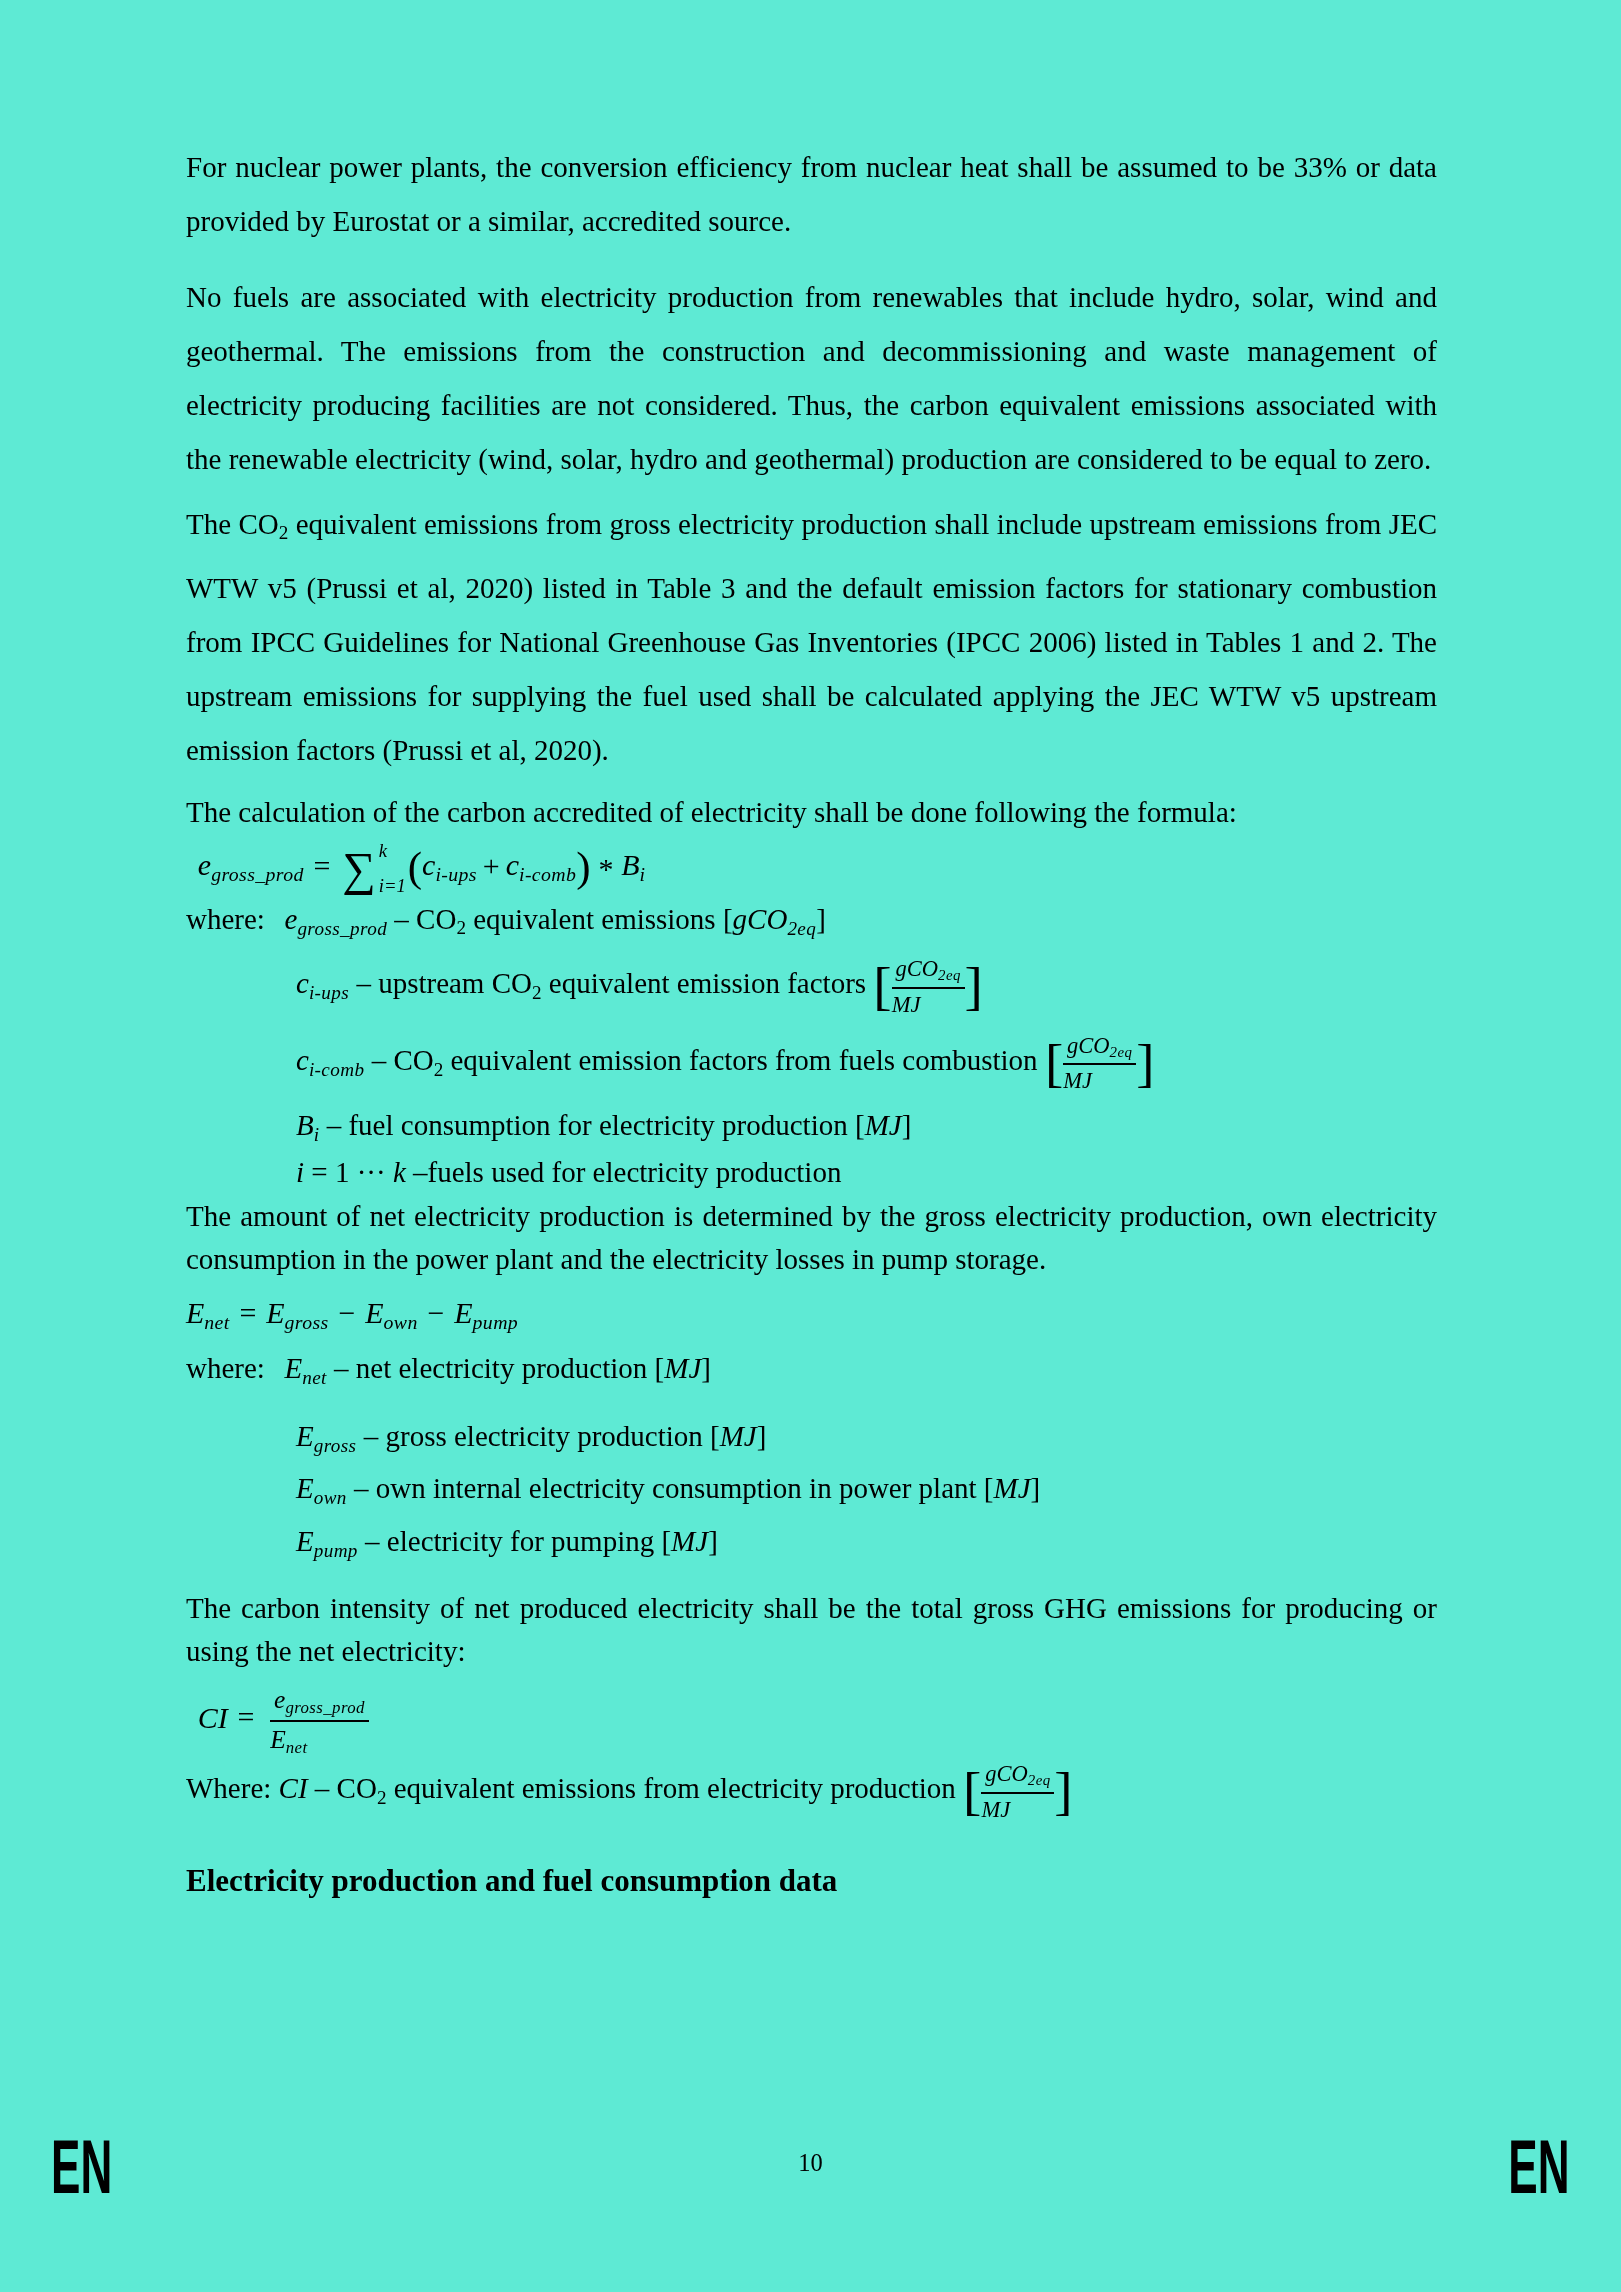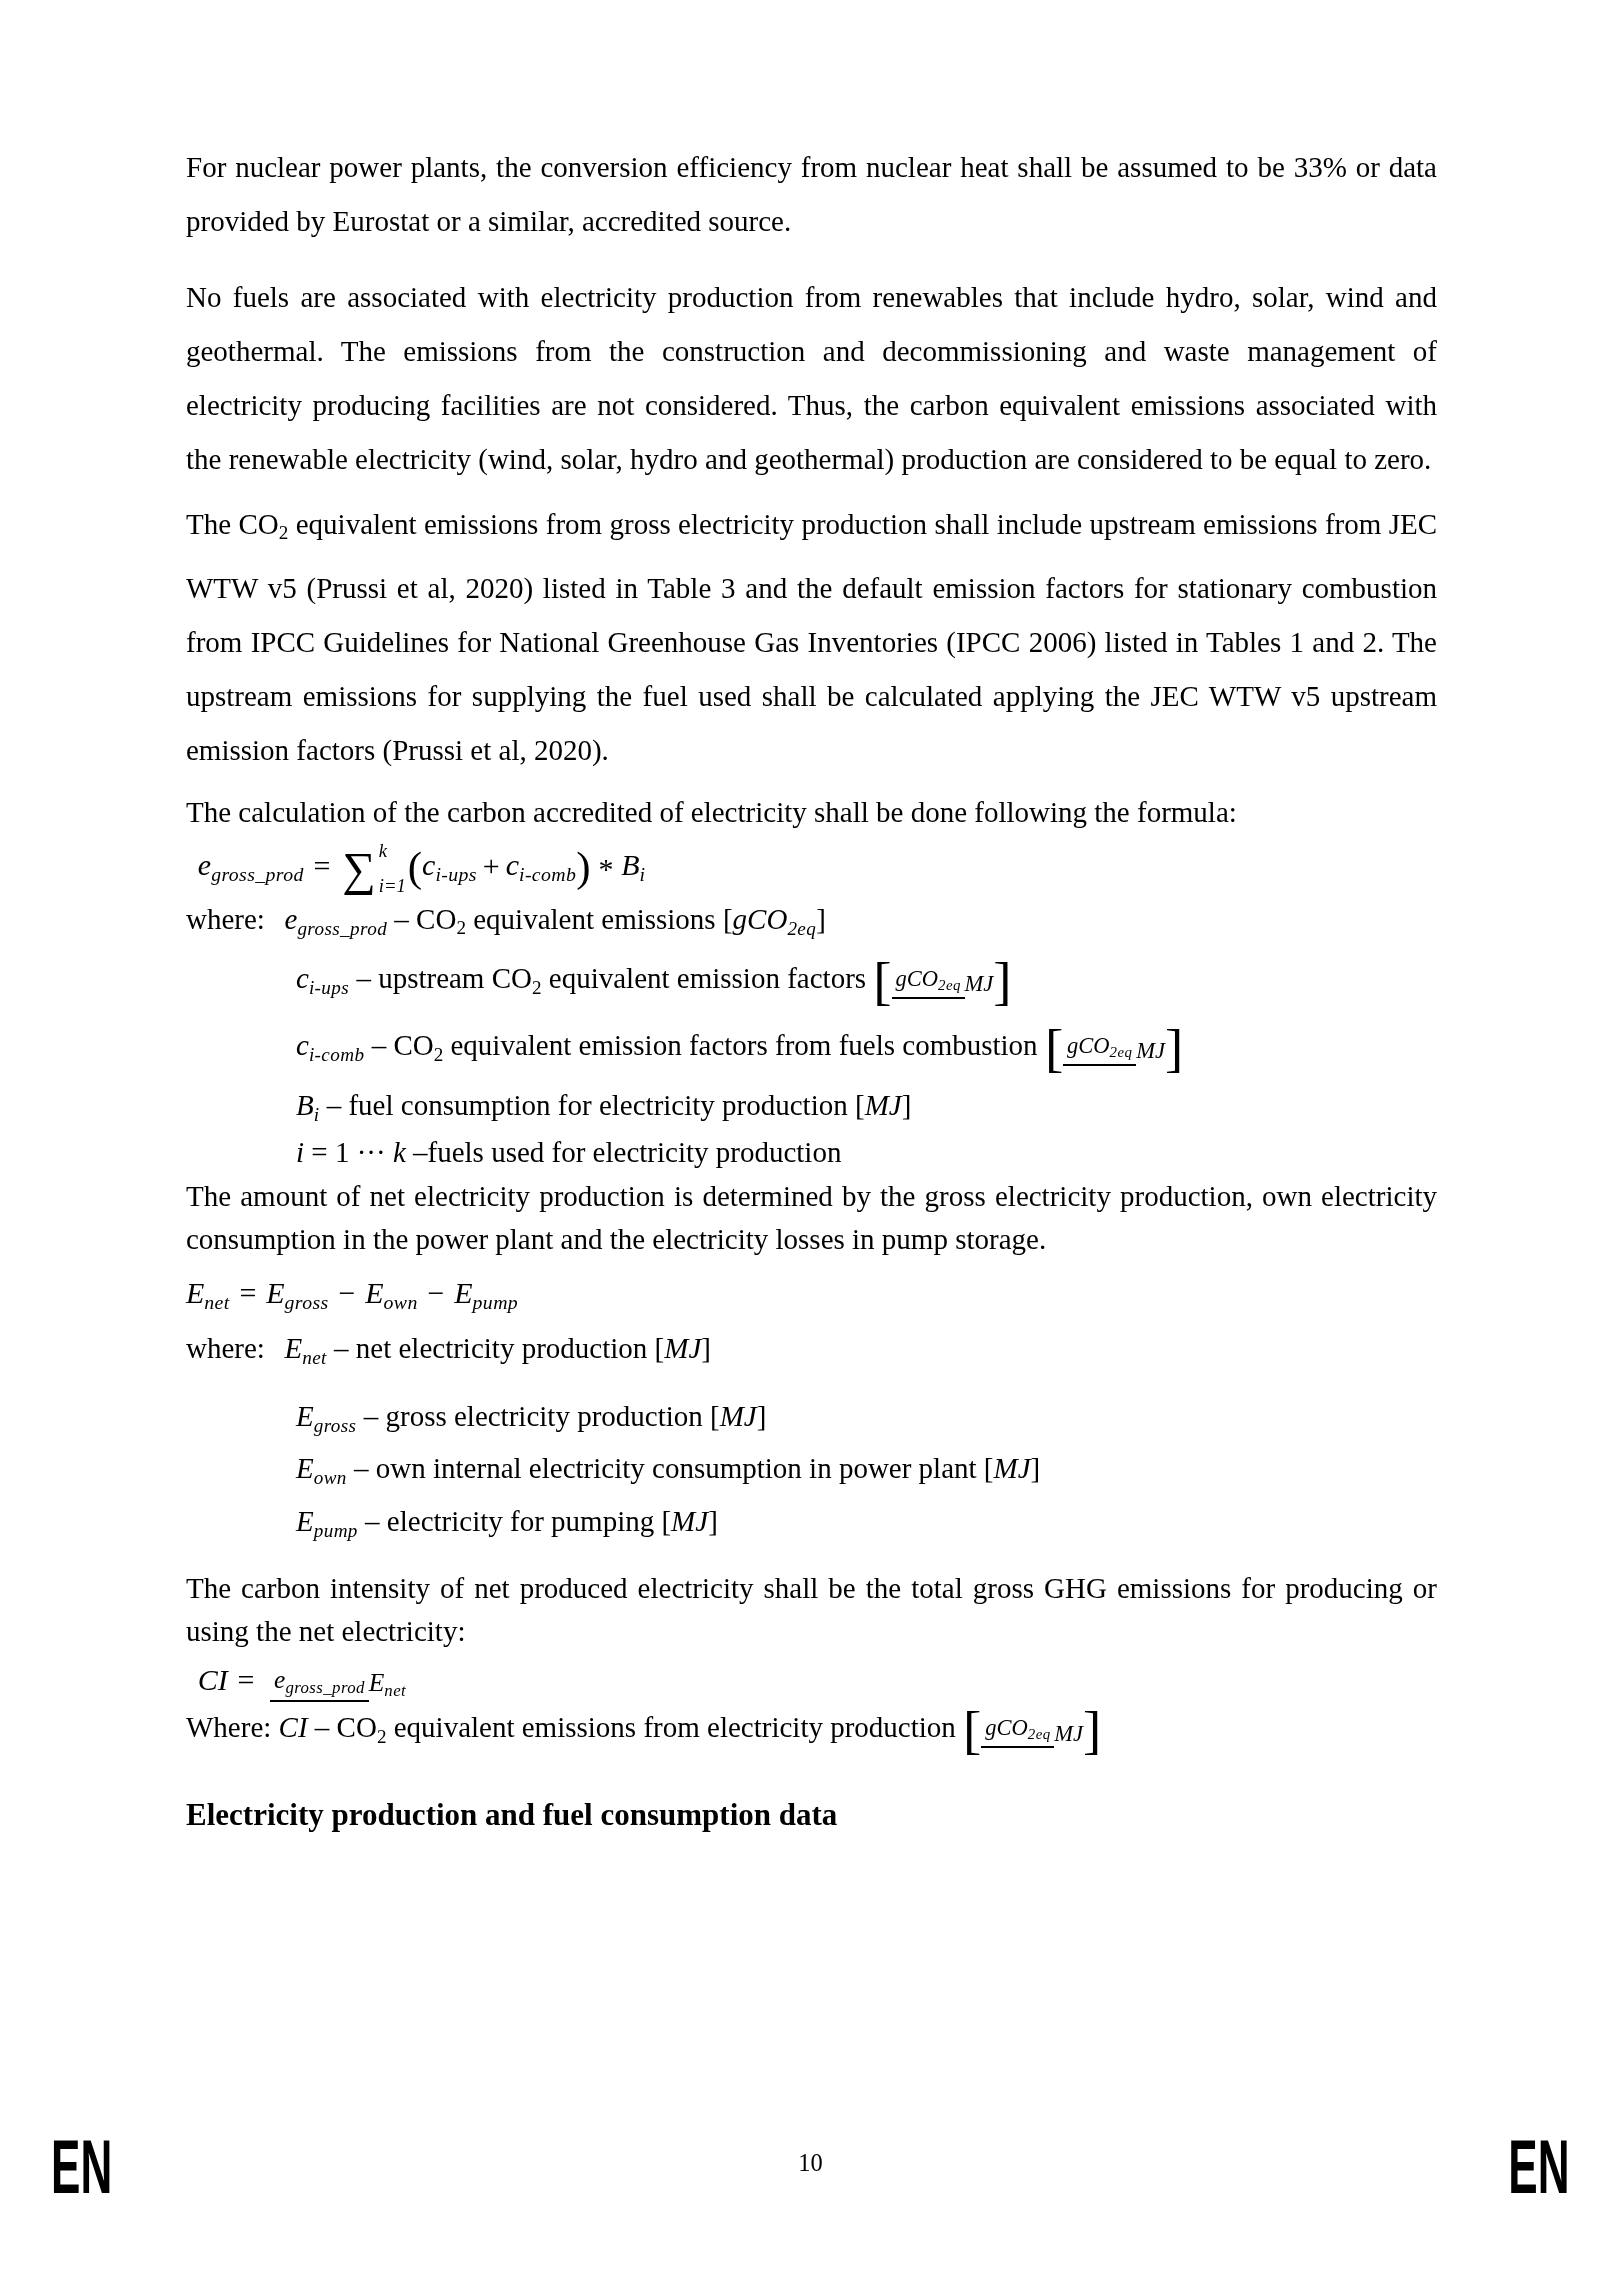--- a/index.html
+++ b/index.html
@@ -1,19 +1,19 @@
 <!DOCTYPE html>
 <html><head>
 <meta charset="utf-8">
 <style>
   * { margin:0; padding:0; box-sizing:border-box; }
   html,body { background:#888; }
   .page {
     position:relative; width:1621px; height:2293px; margin:0 auto;
-    background:#ffffff; color:#000;
+    background:#5eead4; color:#000;
     font-family:"Liberation Serif","DejaVu Serif",serif;
     overflow:hidden;
   }
   .content { position:absolute; left:186px; top:140px; width:1251px; }
 
   .para { font-size:29px; line-height:54px; text-align:justify; }
   .para-tight { font-size:29px; line-height:43px; text-align:justify; }
 
   .v { font-style:italic; }
   .sbu { font-size:66%; vertical-align:-0.28em; }                
@@ -23,21 +23,21 @@
   .op  { display:inline-block; margin:0 9.8px; }
   .opn { display:inline-block; margin:0 5.9px; }
   .mult { display:inline-block; margin:0 7.8px; vertical-align:-0.10em; }
 
   .sum { display:inline-flex; align-items:center; vertical-align:middle; margin:0 2px; }
   .sigma { font-size:47px; line-height:.9; }
   .limits { display:inline-flex; flex-direction:column; justify-content:space-between;
             height:53px; font-size:18.6px; font-style:italic; line-height:1; padding-left:2.9px; }
   .bp { font-size:43px; line-height:1; vertical-align:middle; display:inline-block; transform:translateY(-2px); }
 
-  .frac { display:inline-flex; flex-direction:row; align-items:flex-end;
+  .frac { display:inline-flex; flex-direction:column; align-items:flex-start;
           vertical-align:middle; font-size:22.5px; line-height:1.3; }
   .frac .num { border-bottom:2px solid #000; padding:0 3.9px 1px; }
   .frac .den { padding-top:1px; }
   .frac-ci { font-size:25.5px; margin-left:5.9px; }
   .br { font-size:55px; line-height:1; vertical-align:middle; display:inline-block; transform:scaleY(.95); }
 
   .def { margin-left:110px; }
   .wlabel { margin-right:19.6px; }
   .wrow { font-size:29px; }
 

